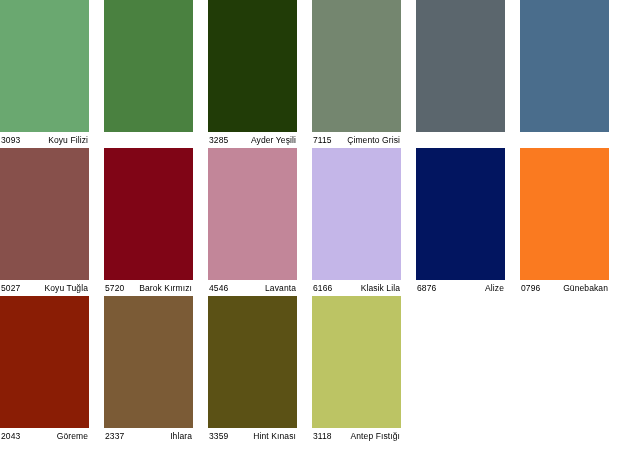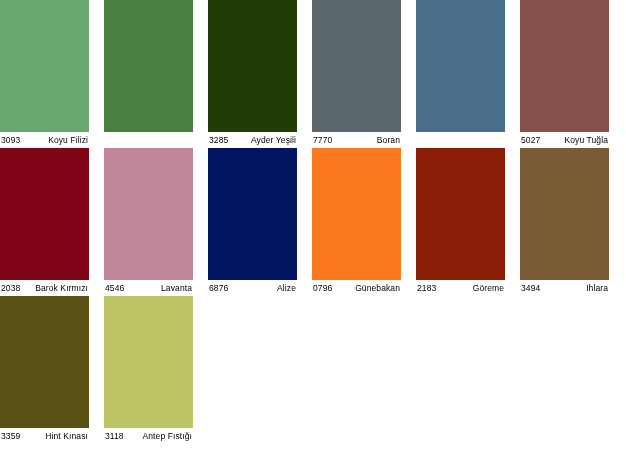--- a/index.html
+++ b/index.html
@@ -83,75 +83,85 @@
       <div class="swatch-color" style="background-color: rgb(74, 129, 64);"></div>
     </div>
     <div class="swatch-cell">
       <div class="swatch-color" style="background-color: rgb(33, 60, 7);"></div>
       <div class="swatch-label">
         <span class="swatch-code">3285</span>
         <span class="swatch-name">Ayder Yeşili</span>
       </div>
     </div>
     <div class="swatch-cell">
+      <div class="swatch-color" style="background-color: rgb(116, 134, 111);"></div>
+      <div class="swatch-label">
+        <span class="swatch-code">7115</span>
+        <span class="swatch-name">Çimento Grisi</span>
+      </div>
+    </div>
+    <div class="swatch-cell">
       <div class="swatch-color" style="background-color: rgb(91, 102, 109);"></div>
-      <div class="swatch-label">
-        <span class="swatch-code">7770</span>
-        <span class="swatch-name">Boran</span>
-      </div>
     </div>
     <div class="swatch-cell">
       <div class="swatch-color" style="background-color: rgb(74, 109, 140);"></div>
     </div>
     <div class="swatch-cell">
       <div class="swatch-color" style="background-color: rgb(135, 80, 75);"></div>
       <div class="swatch-label">
         <span class="swatch-code">5027</span>
         <span class="swatch-name">Koyu Tuğla</span>
       </div>
     </div>
     <div class="swatch-cell">
       <div class="swatch-color" style="background-color: rgb(128, 5, 22);"></div>
       <div class="swatch-label">
-        <span class="swatch-code">2038</span>
+        <span class="swatch-code">5720</span>
         <span class="swatch-name">Barok Kırmızı</span>
       </div>
     </div>
     <div class="swatch-cell">
       <div class="swatch-color" style="background-color: rgb(194, 134, 153);"></div>
       <div class="swatch-label">
         <span class="swatch-code">4546</span>
         <span class="swatch-name">Lavanta</span>
+      </div>
+    </div>
+    <div class="swatch-cell">
+      <div class="swatch-color" style="background-color: rgb(196, 182, 232);"></div>
+      <div class="swatch-label">
+        <span class="swatch-code">6166</span>
+        <span class="swatch-name">Klasik Lila</span>
       </div>
     </div>
     <div class="swatch-cell">
       <div class="swatch-color" style="background-color: rgb(2, 21, 96);"></div>
       <div class="swatch-label">
         <span class="swatch-code">6876</span>
         <span class="swatch-name">Alize</span>
       </div>
     </div>
     <div class="swatch-cell">
       <div class="swatch-color" style="background-color: rgb(250, 122, 32);"></div>
       <div class="swatch-label">
         <span class="swatch-code">0796</span>
         <span class="swatch-name">Günebakan</span>
       </div>
     </div>
     <div class="swatch-cell">
       <div class="swatch-color" style="background-color: rgb(138, 29, 5);"></div>
       <div class="swatch-label">
-        <span class="swatch-code">2183</span>
+        <span class="swatch-code">2043</span>
         <span class="swatch-name">Göreme</span>
       </div>
     </div>
     <div class="swatch-cell">
       <div class="swatch-color" style="background-color: rgb(123, 91, 54);"></div>
       <div class="swatch-label">
-        <span class="swatch-code">3494</span>
+        <span class="swatch-code">2337</span>
         <span class="swatch-name">Ihlara</span>
       </div>
     </div>
     <div class="swatch-cell">
       <div class="swatch-color" style="background-color: rgb(91, 81, 21);"></div>
       <div class="swatch-label">
         <span class="swatch-code">3359</span>
         <span class="swatch-name">Hint Kınası</span>
       </div>
     </div>

